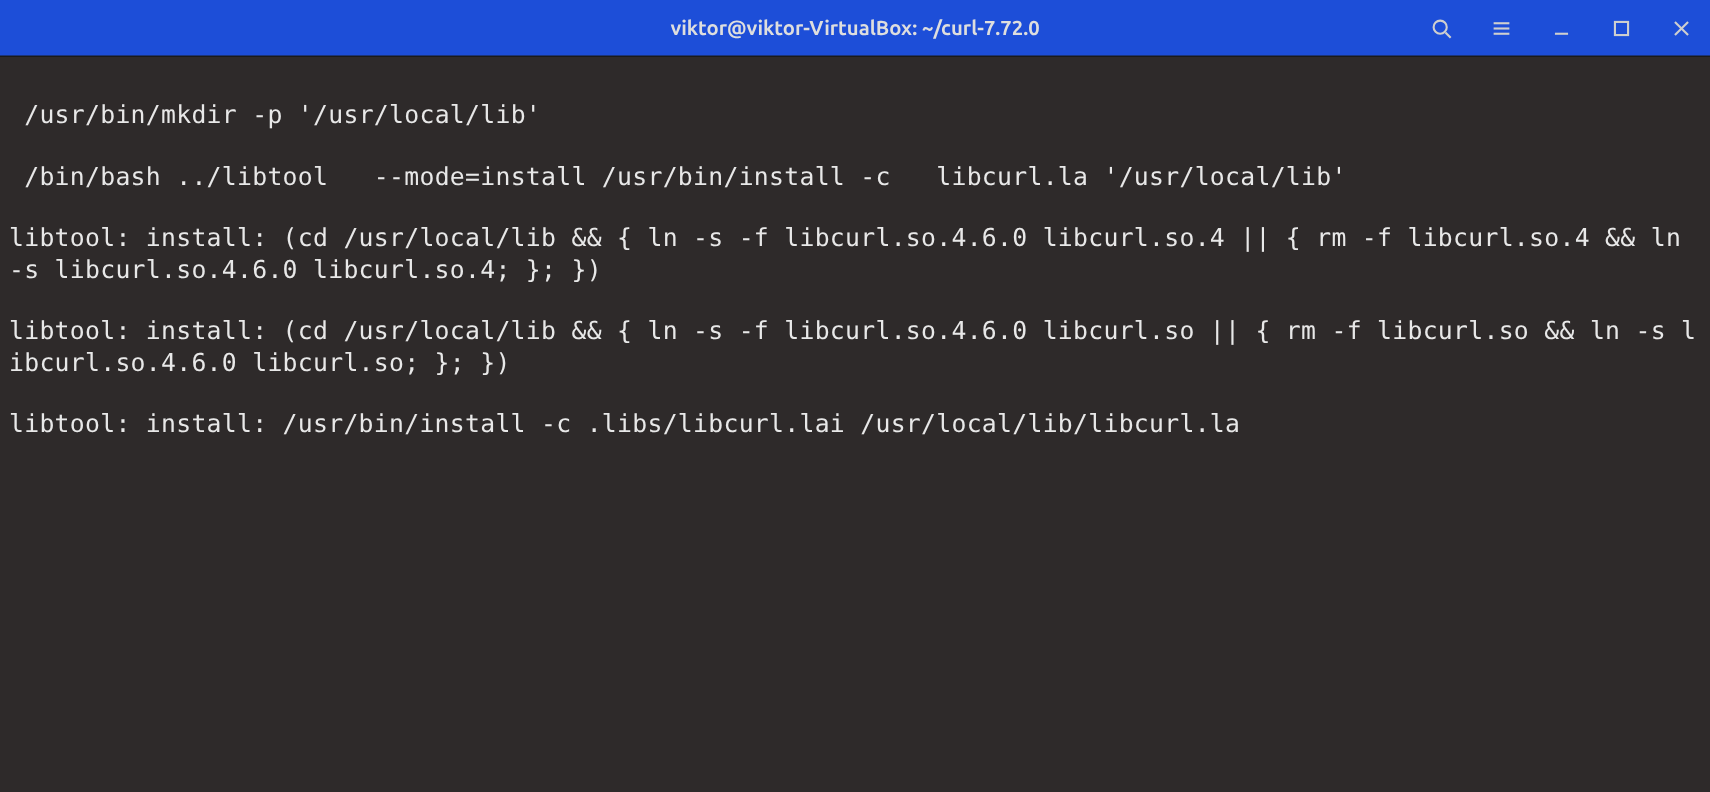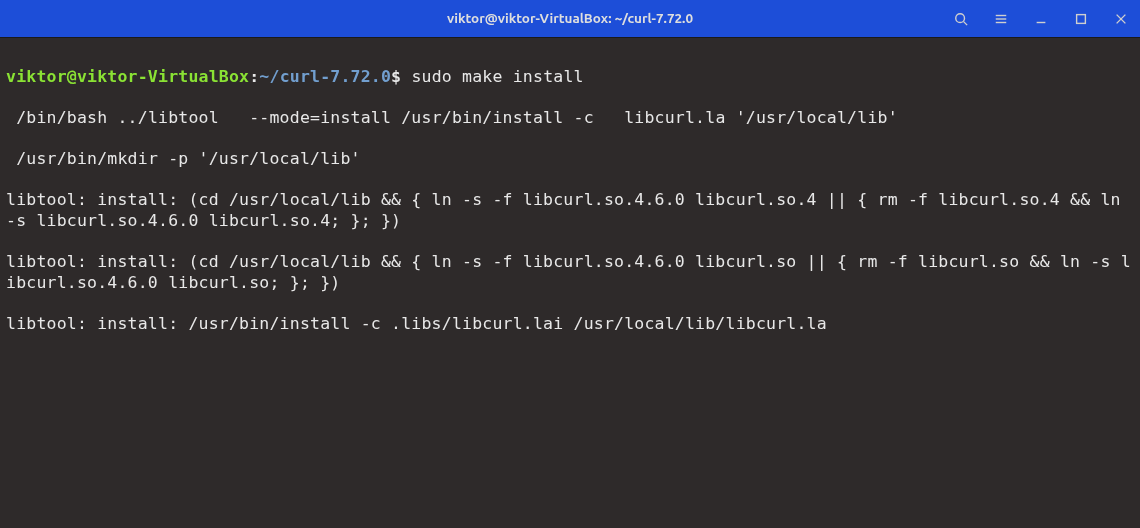--- a/index.html
+++ b/index.html
@@ -91,23 +91,22 @@
     <div class="win-btn">
       <svg viewBox="0 0 16 16">
           <line x1="3" y1="3" x2="13" y2="13"></line>
           <line x1="13" y1="3" x2="3" y2="13"></line>
         </svg>
     </div>
   </div>
 </div>
 
 <div class="terminal">
-<span class="line"><span class="prompt-user">viktor@viktor-VirtualBox</span><span class="prompt-sym">:</span><span class="prompt-path">~/curl-7.72.0</span><span class="prompt-sym">$</span> <span class="cmd">sudo make install</span></span>
+<span class="line out"> /usr/bin/mkdir -p '/usr/local/lib'</span>
 <span class="line out"> /bin/bash ../libtool   --mode=install /usr/bin/install -c   libcurl.la '/usr/local/lib'</span>
-<span class="line out"> /usr/bin/mkdir -p '/usr/local/lib'</span>
 <span class="line out">libtool: install: (cd /usr/local/lib &amp;&amp; { ln -s -f libcurl.so.4.6.0 libcurl.so.4 || { rm -f libcurl.so.4 &amp;&amp; ln -s libcurl.so.4.6.0 libcurl.so.4; }; })</span>
 <span class="line out">libtool: install: (cd /usr/local/lib &amp;&amp; { ln -s -f libcurl.so.4.6.0 libcurl.so || { rm -f libcurl.so &amp;&amp; ln -s libcurl.so.4.6.0 libcurl.so; }; })</span>
 <span class="line out">libtool: install: /usr/bin/install -c .libs/libcurl.lai /usr/local/lib/libcurl.la</span>
 
 
 
 
 
 
 

